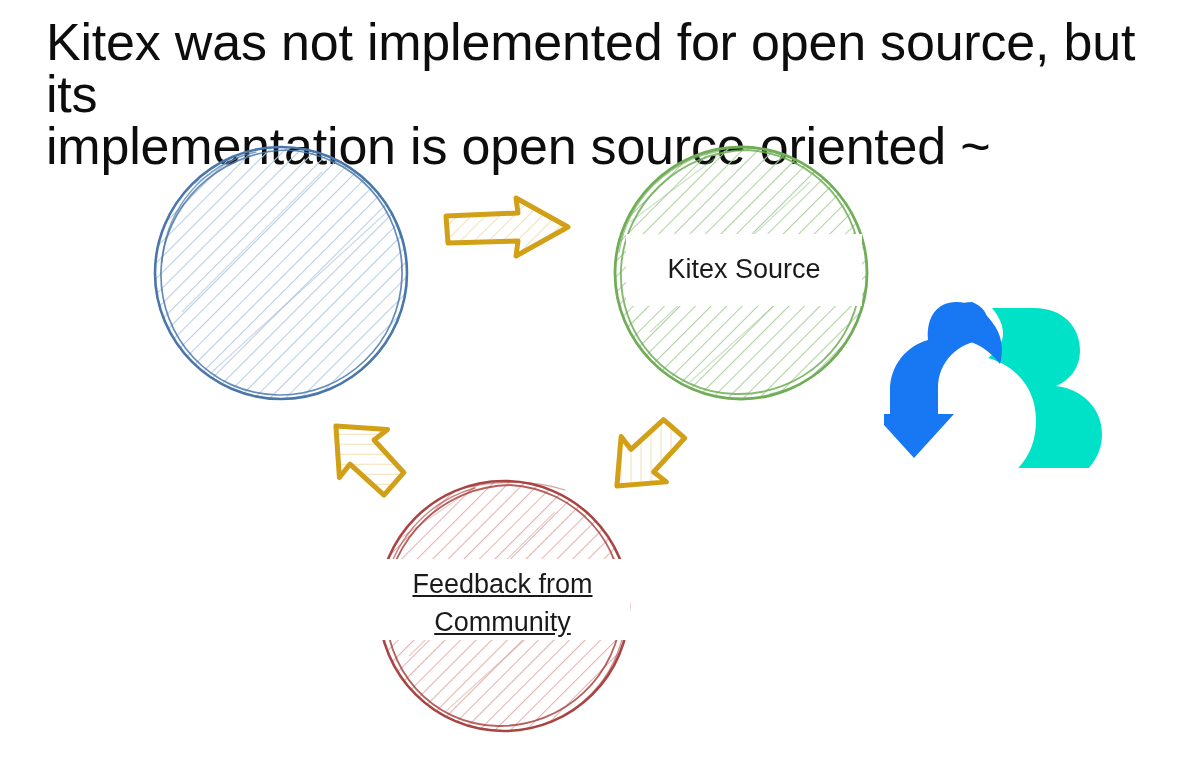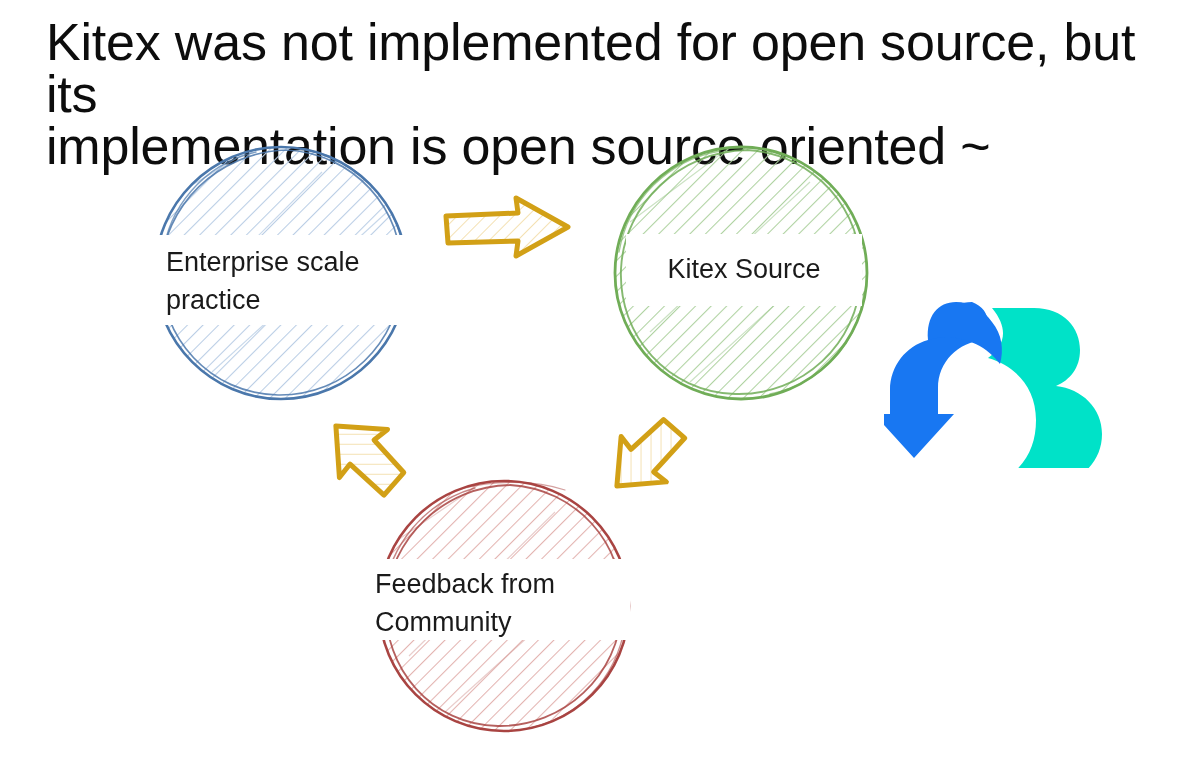--- a/index.html
+++ b/index.html
@@ -69,20 +69,22 @@
     left: 16px; top: 92px; width: 236px; height: 72px;
     padding: 16px 0 0 0;
     text-align: center;
   }
 
   
   #node-feedback { left: 375px; top: 476px; width: 262px; height: 266px; }
   #node-feedback .circle-label {
     left: 0px; top: 83px; width: 255px; height: 81px;
     padding: 6px 0 0 0;
+    text-align: center;
+    text-decoration: underline;
   }
 
   
   .arrow {
     position: absolute;
   }
   .arrow svg { display: block; overflow: visible; }
   #arrow-top   { left: 440px; top: 190px; }
   #arrow-right { left: 596px; top: 403px; }
   #arrow-left  { left: 312px; top: 402px; }
@@ -122,22 +124,20 @@
           <path d="M60 230 L235 70"></path>
       </g>
 
       <path d="M129 5 C198 5 255 62 255 131 C255 200 198 257 129 257
                C60 257 3 200 3 131 C3 62 60 5 129 5" fill="none" stroke="#4a77ab" stroke-width="2.6" stroke-linecap="round"></path>
       <path d="M134 8 C201 11 252 66 250 134 C248 201 193 254 126 253
                C59 252 7 196 9 129 C11 64 66 10 134 8" fill="none" stroke="#4a77ab" stroke-width="1.7" stroke-linecap="round" opacity="0.85"></path>
       <path d="M104 10 C52 22 14 66 10 120" fill="none" stroke="#4a77ab" stroke-width="1.4" stroke-linecap="round" opacity="0.7"></path>
       <path d="M150 7 C196 14 236 48 249 96" fill="none" stroke="#4a77ab" stroke-width="1.3" stroke-linecap="round" opacity="0.6"></path>
     </svg>
-    <div class="circle-label" style="white-space: pre-line;">Enterprise scale
-practice</div>
   </div>
 
   <div class="circle-node" id="node-opensource">
     <svg width="264" height="268" viewBox="0 0 264 268">
       <defs>
         <pattern id="hatch-green" width="11" height="11" patternTransform="rotate(45)" patternUnits="userSpaceOnUse">
           <line x1="0" y1="0" x2="0" y2="11" stroke="#aed2a0" stroke-width="2.1"></line>
         </pattern>
         <clipPath id="clip-green">
           <circle cx="131" cy="131" r="126"></circle>

